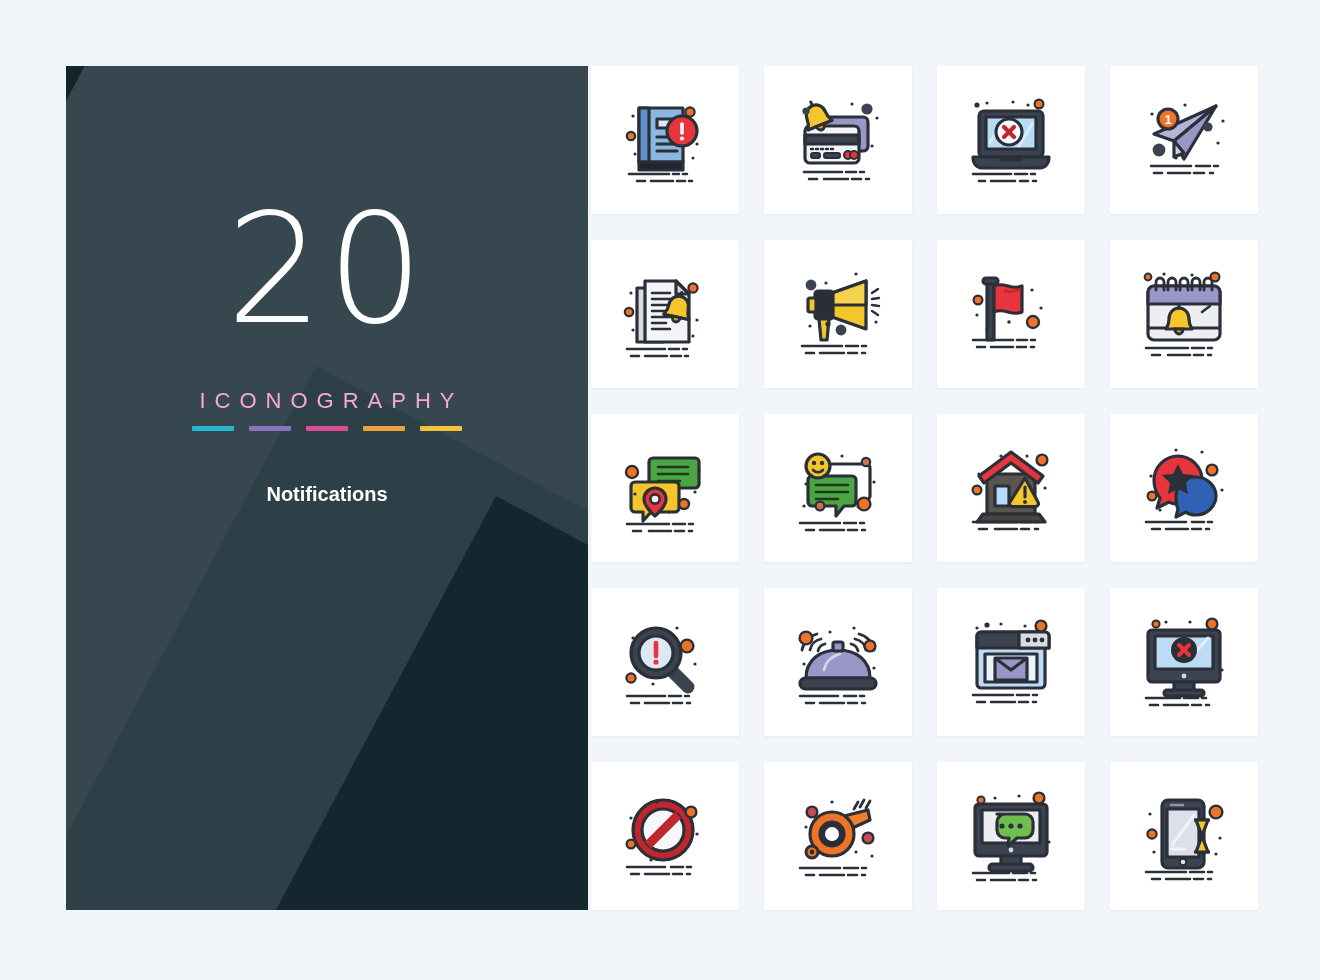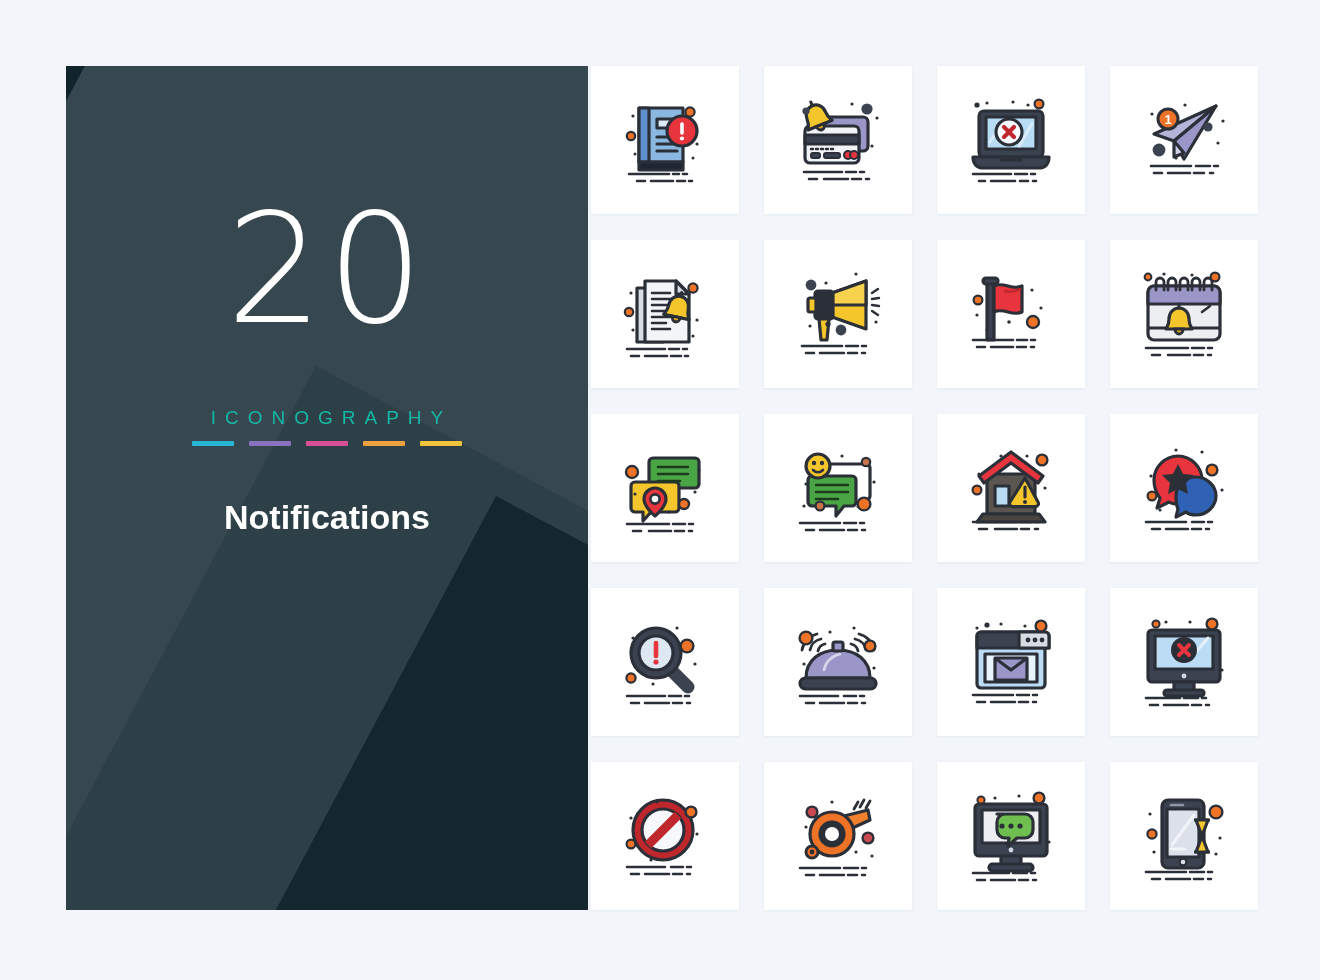--- a/index.html
+++ b/index.html
@@ -35,28 +35,28 @@
     background:#15272e;transform:rotate(28deg);transform-origin:top left;
   }
   #cover .inner{position:absolute;inset:0;z-index:5;
     display:flex;flex-direction:column;align-items:center;}
   #cover .count{
     margin-top:128px;
     font-size:152px;line-height:1;color:#ffffff;font-weight:300;
     letter-spacing:4px;font-family:"DejaVu Sans",sans-serif;
   }
   #cover .word{
-    margin-top:61px;
-    font-size:19px;color:#14b8a6;font-weight:400;letter-spacing:9px;
+    margin-top:42px;
+    font-size:22px;color:#f9a8d4;font-weight:400;letter-spacing:9px;
     text-indent:9px;
   }
   #cover .bars{margin-top:12px;display:flex;gap:15px;}
   #cover .bars i{display:block;width:42px;height:5px;border-radius:1px;}
   #cover .subject{
-    margin-top:52px;font-size:34px;color:#ffffff;font-weight:bold;
+    margin-top:52px;font-size:20px;color:#ffffff;font-weight:bold;
   }
 
   
   #grid{
     position:absolute;left:591px;top:66px;
     width:664px;height:845px;
     display:grid;
     grid-template-columns:repeat(4,148px);
     grid-template-rows:repeat(5,148px);
     column-gap:25px;row-gap:26px;

